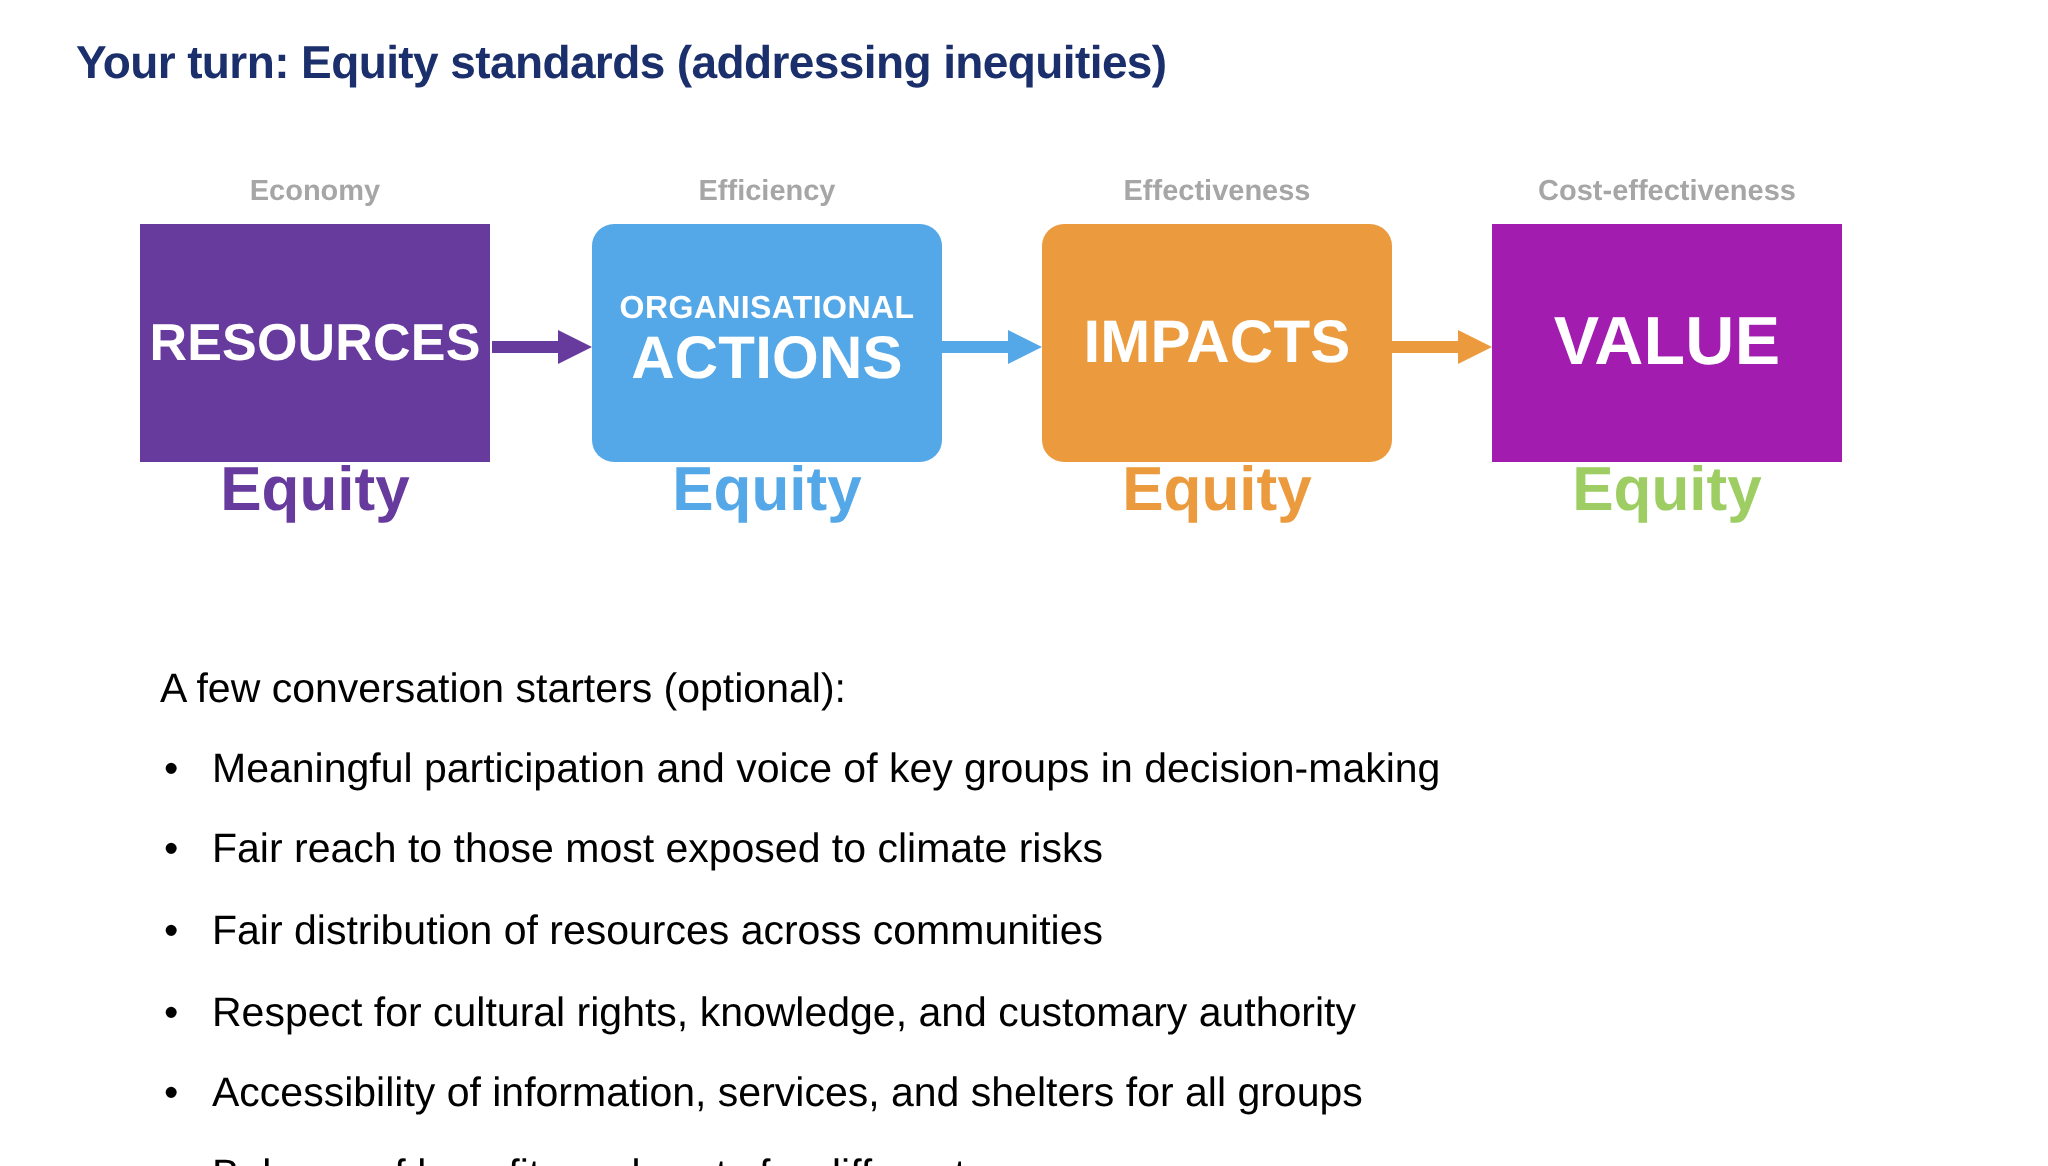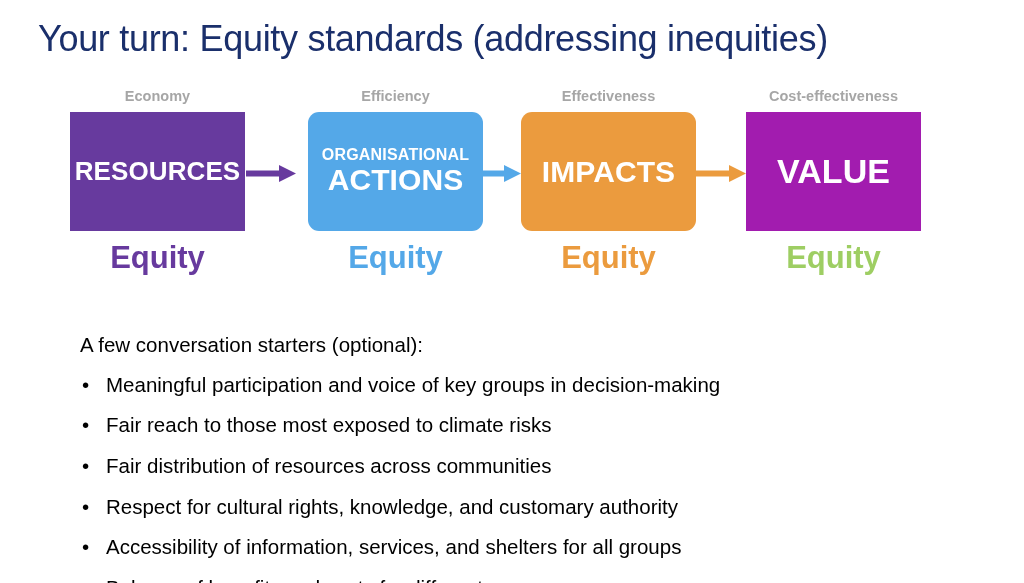--- a/index.html
+++ b/index.html
@@ -15,22 +15,22 @@
     font-family: "Liberation Sans", sans-serif;
     -webkit-font-smoothing: antialiased;
   }
 
   
   .slide-title {
     position: absolute;
     left: 38px;
     top: 18px;
     width: 960px;
-    font-size: 36px;
-    font-weight: normal;
+    font-size: 23px;
+    font-weight: bold;
     color: #1A2F6B;
     letter-spacing: -0.3px;
     white-space: nowrap;
   }
 
   
   .chain {
     position: absolute;
     left: 0;
     top: 0;
@@ -78,21 +78,21 @@
     line-height: 1.1;
     text-align: right;
   }
   .box-line-main.big {
     font-size: 30px;
   }
   .equity-label {
     position: absolute;
     left: -30px;
     right: -30px;
-    top: 128px;
+    top: 115px;
     text-align: center;
     font-size: 31px;
     font-weight: bold;
     white-space: nowrap;
   }
 
   
   .arrow {
     position: absolute;
     top: 165px;
@@ -142,21 +142,21 @@
 <div class="chain">
 
   <div class="stage" style="left:70px;">
     <div class="stage-caption">Economy</div>
     <div class="stage-box" style="background:#673A9E;">
       <div class="box-line-main">RESOURCES</div>
     </div>
     <div class="equity-label" style="color:#673A9E;">Equity</div>
   </div>
 
-  <div class="stage" style="left:296px;margin-left:12px;">
+  <div class="stage" style="left:296px;">
     <div class="stage-caption">Efficiency</div>
     <div class="stage-box" style="background:#54A8E8;border-radius:11px;">
       <div class="box-line-small">ORGANISATIONAL</div>
       <div class="box-line-main big">ACTIONS</div>
     </div>
     <div class="equity-label" style="color:#54A8E8;">Equity</div>
   </div>
 
   <div class="stage" style="left:521px;">
     <div class="stage-caption">Effectiveness</div>

